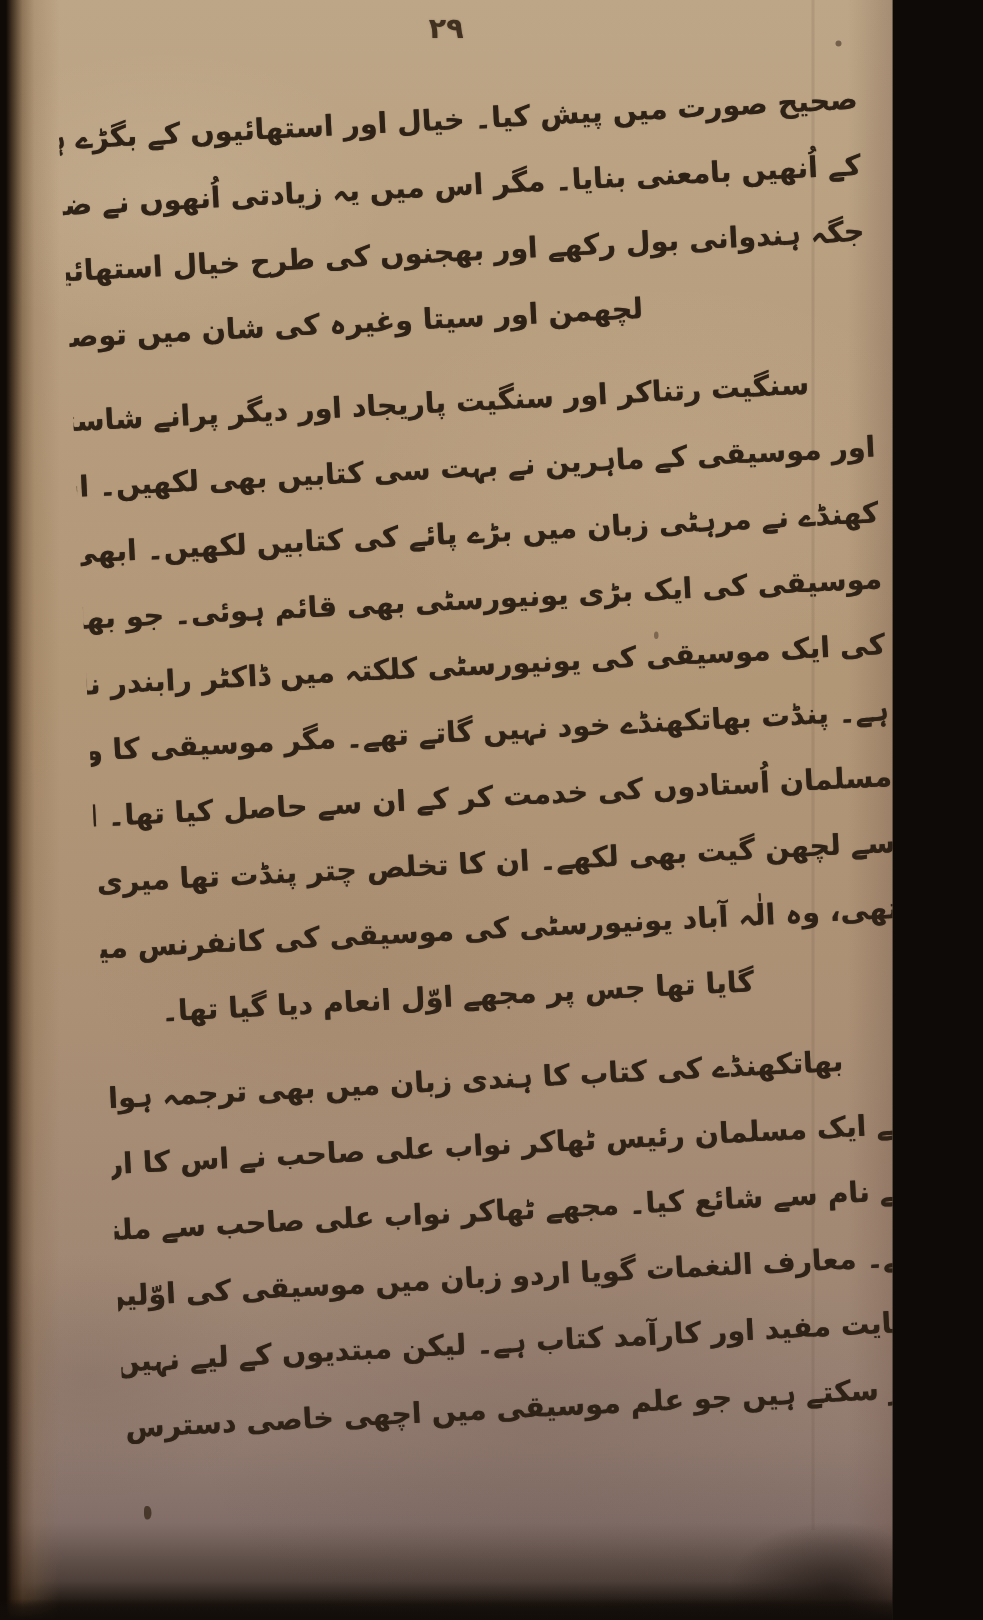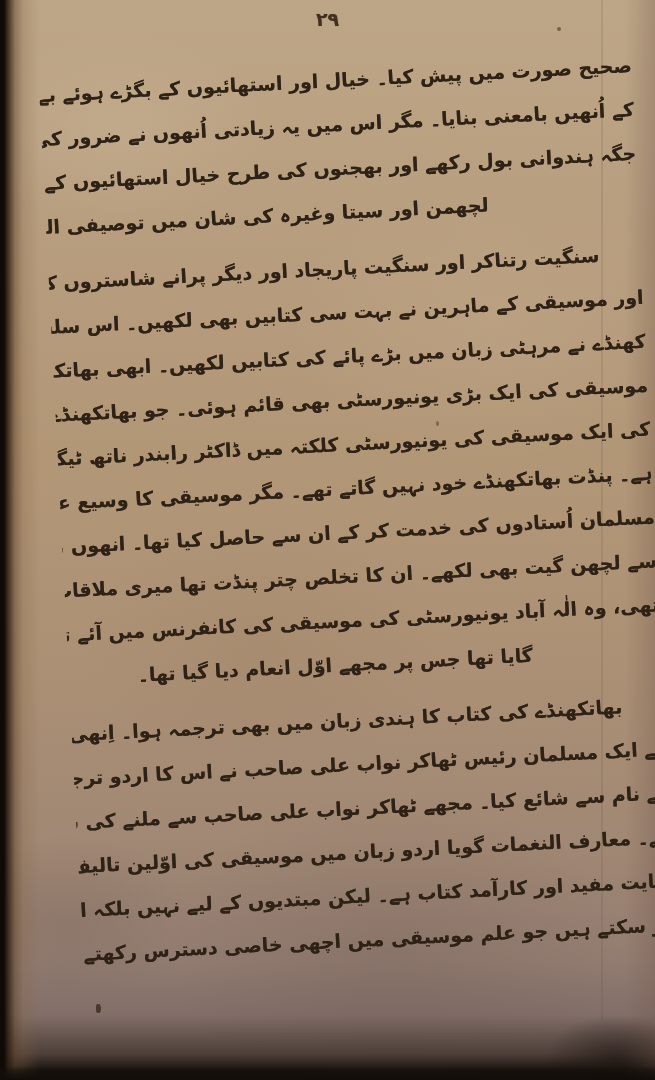--- a/index.html
+++ b/index.html
@@ -3,21 +3,21 @@
 <meta charset="utf-8">
 <style>
   html, body {
     margin: 0;
     padding: 0;
     background: #0e0a07;
     font-family: "DejaVu Sans", sans-serif;
   }
   .scan {
     position: relative;
-    width: 655px;
+    width: 595px;
     height: 1080px;
     overflow: hidden;
     background: linear-gradient(180deg,
       #bda687 0%,
       #b89f80 18%,
       #b29777 42%,
       #ab9075 62%,
       #a18874 78%,
       #927c71 89%,
       #826e68 94%,

